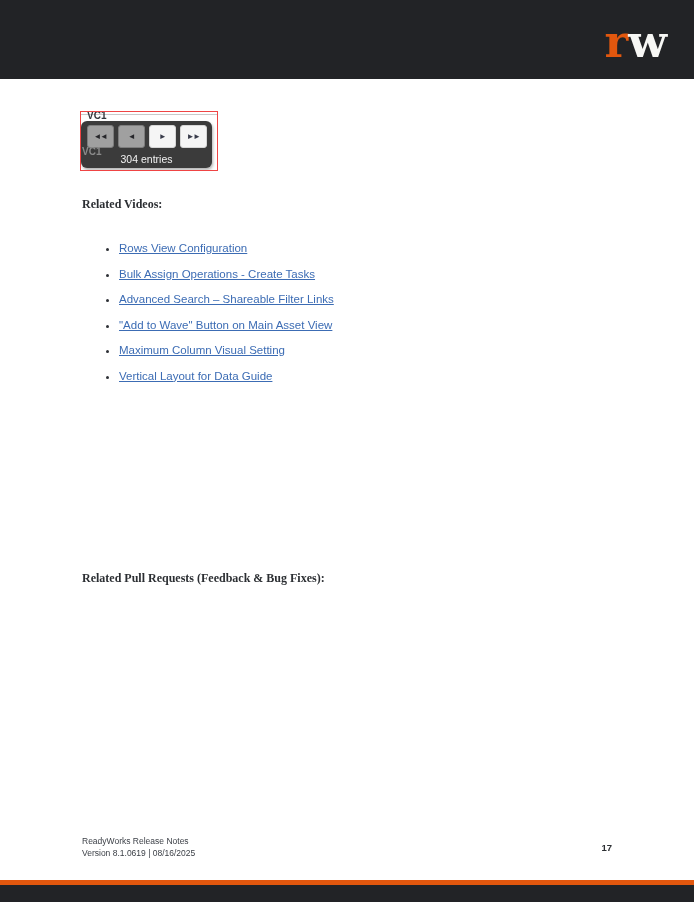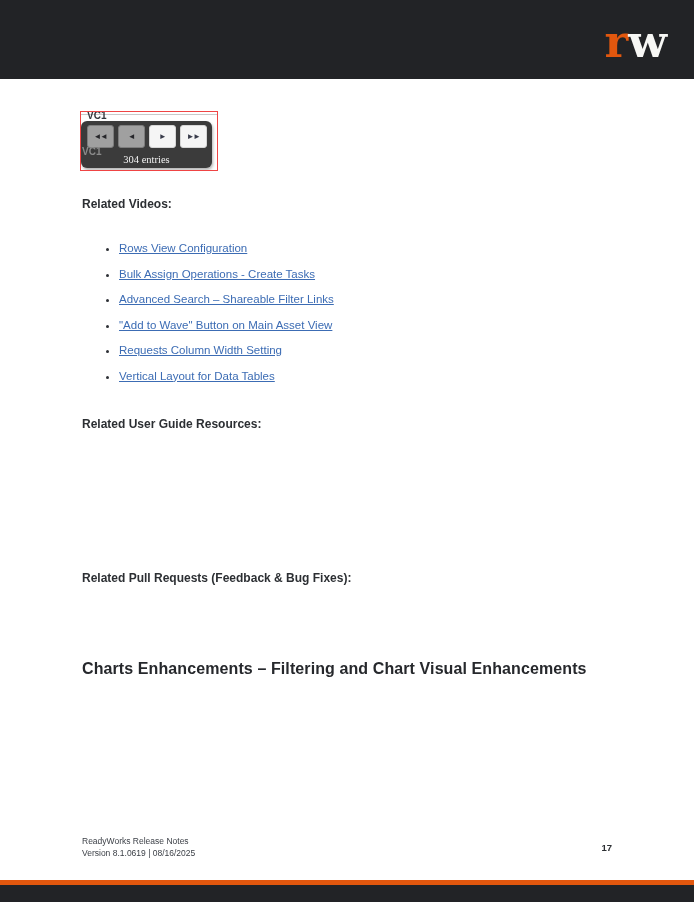--- a/index.html
+++ b/index.html
@@ -46,26 +46,26 @@
     display:flex;align-items:center;justify-content:center;
     font-size:8px;letter-spacing:-1.5px;padding-right:1px;
   }
   .pg-btn.gray{background:#a0a0a0;border:1px solid #7d7d7d;color:#26262a;}
   .pg-btn.light{background:#f5f5f5;border:1px solid #d6d6d6;color:#383b4a;}
   .vc1-mid{
     position:absolute;left:1px;top:25px;font-size:10px;font-weight:700;color:#8b8b8b;
   }
   .entries{
     position:absolute;left:0;bottom:3px;width:100%;text-align:center;
-    font-size:10.5px;color:#f2f2f2;font-family:Liberation Serif, serif;
+    font-size:10.5px;color:#f2f2f2;
   }
   
   .sec-heading{
     position:absolute;left:82px;
-    font-size:12px;font-weight:700;color:#2c2f33;
+    font-size:12px;font-weight:700;color:#2c2f33;font-family:Liberation Serif, serif;
   }
   .blist{
     position:absolute;left:82px;margin:18px;padding:0 0 0 19px;
     list-style:disc outside;color:#2e3136;
   }
   .blist li{
     font-size:11.5px;line-height:14.5px;margin-bottom:11px;color:#2e3136;
   }
   .blist .link{
     color:var(--link-blue,#3c6cb4);text-decoration:underline;cursor:pointer;
@@ -119,29 +119,27 @@
       <div class="entries">304 entries</div>
     </div>
   </div>
 
   <div class="sec-heading h-videos">Related Videos:</div>
   <ul class="blist ul-videos">
       <li><span class="link">Rows View Configuration</span></li>
       <li><span class="link">Bulk Assign Operations - Create Tasks</span></li>
       <li><span class="link">Advanced Search – Shareable Filter Links</span></li>
       <li><span class="link">"Add to Wave" Button on Main Asset View</span></li>
-      <li><span class="link">Requests Column Width Setting</span></li>
-      <li><span class="link">Vertical Layout for Data Tables</span></li>
+      <li><span class="link">Maximum Column Visual Setting</span></li>
+      <li><span class="link">Vertical Layout for Data Guide</span></li>
     </ul>
 
-  <div class="sec-heading h-guides">Related User Guide Resources:</div>
 
   <div class="sec-heading h-prs">Related Pull Requests (Feedback &amp; Bug Fixes):</div>
 
-  <h1 class="main-heading">Charts Enhancements – Filtering and Chart Visual Enhancements</h1>
 
   <div class="pagefoot">
     <div class="foot-lines">
       <div>ReadyWorks Release Notes</div>
       <div>Version 8.1.0619 | 08/16/2025</div>
     </div>
     <div class="foot-page">17</div>
   </div>
 
   <div class="accent-line"></div>

